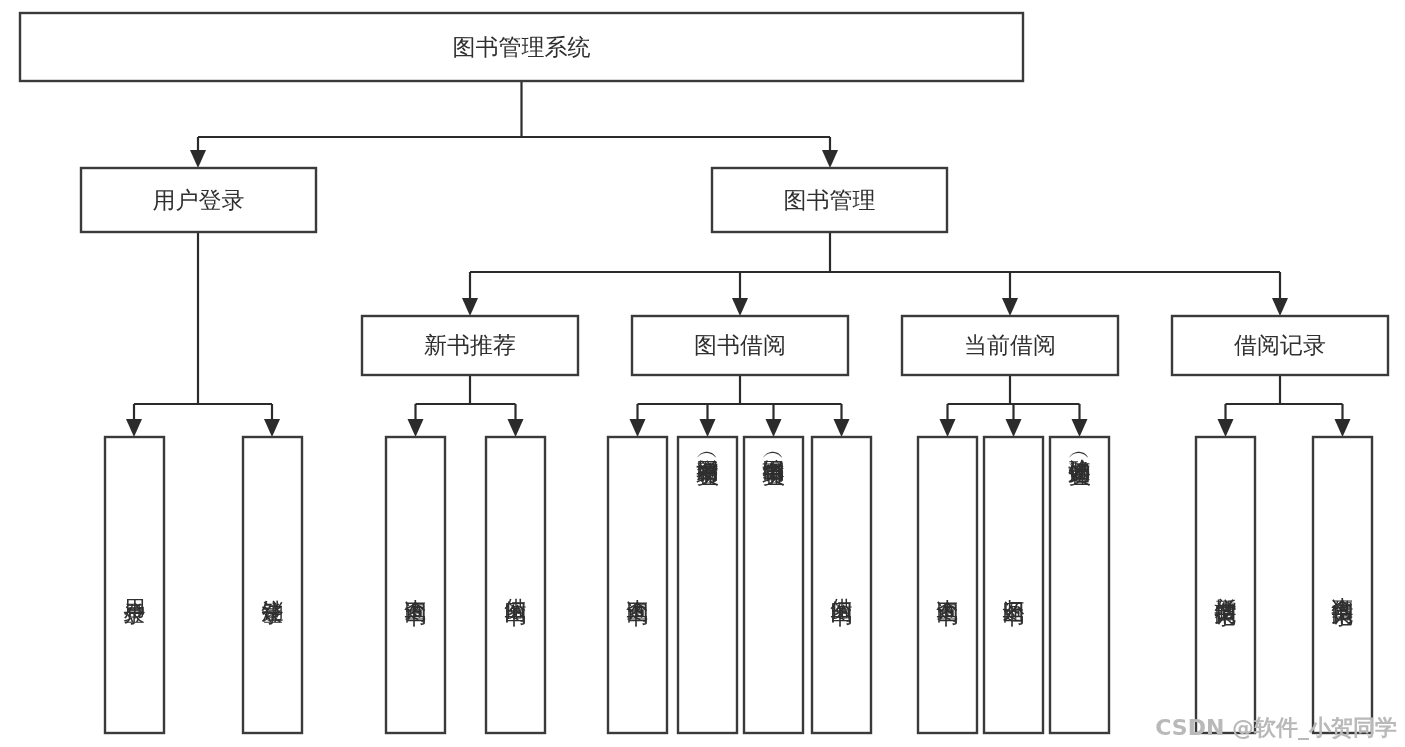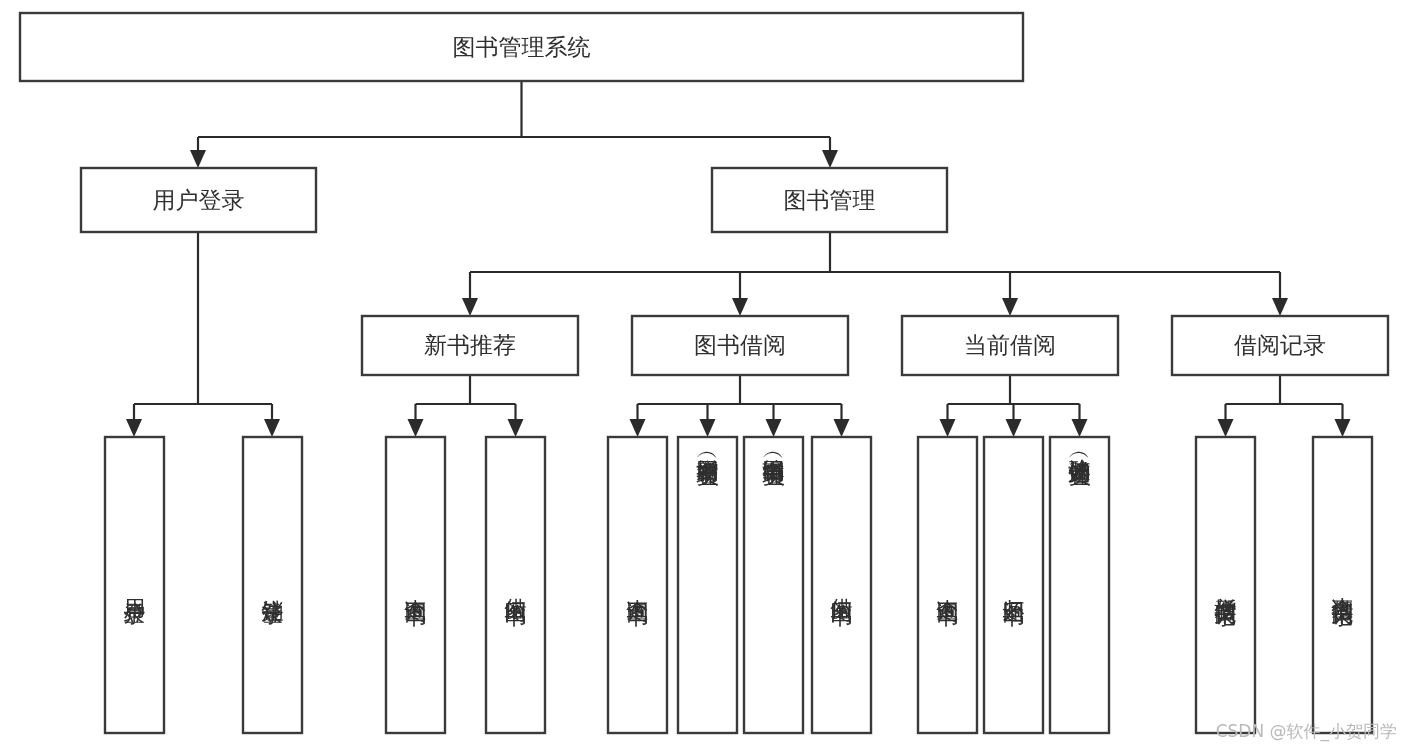--- a/index.html
+++ b/index.html
@@ -48,25 +48,26 @@
     stroke-linecap: butt;
   }
   .edge-arrow {
     fill: #2b2b2b;
     stroke: none;
   }
   .watermark {
     position: absolute;
     right: 8px;
     bottom: 4px;
-    font-size: 17px;
+    font-size: 22px;
     color: #b9b9b9;
     font-family: "DejaVu Sans", "Liberation Sans", sans-serif;
     white-space: nowrap;
     user-select: none;
+    font-weight: bold;
   }
 </style>
 </head>
 <body>
 
 <div id="diagram-root">
 
   <svg id="tree-svg" viewBox="0 0 1405 747" xmlns="http://www.w3.org/2000/svg">
 
     <g id="edges-layer">

